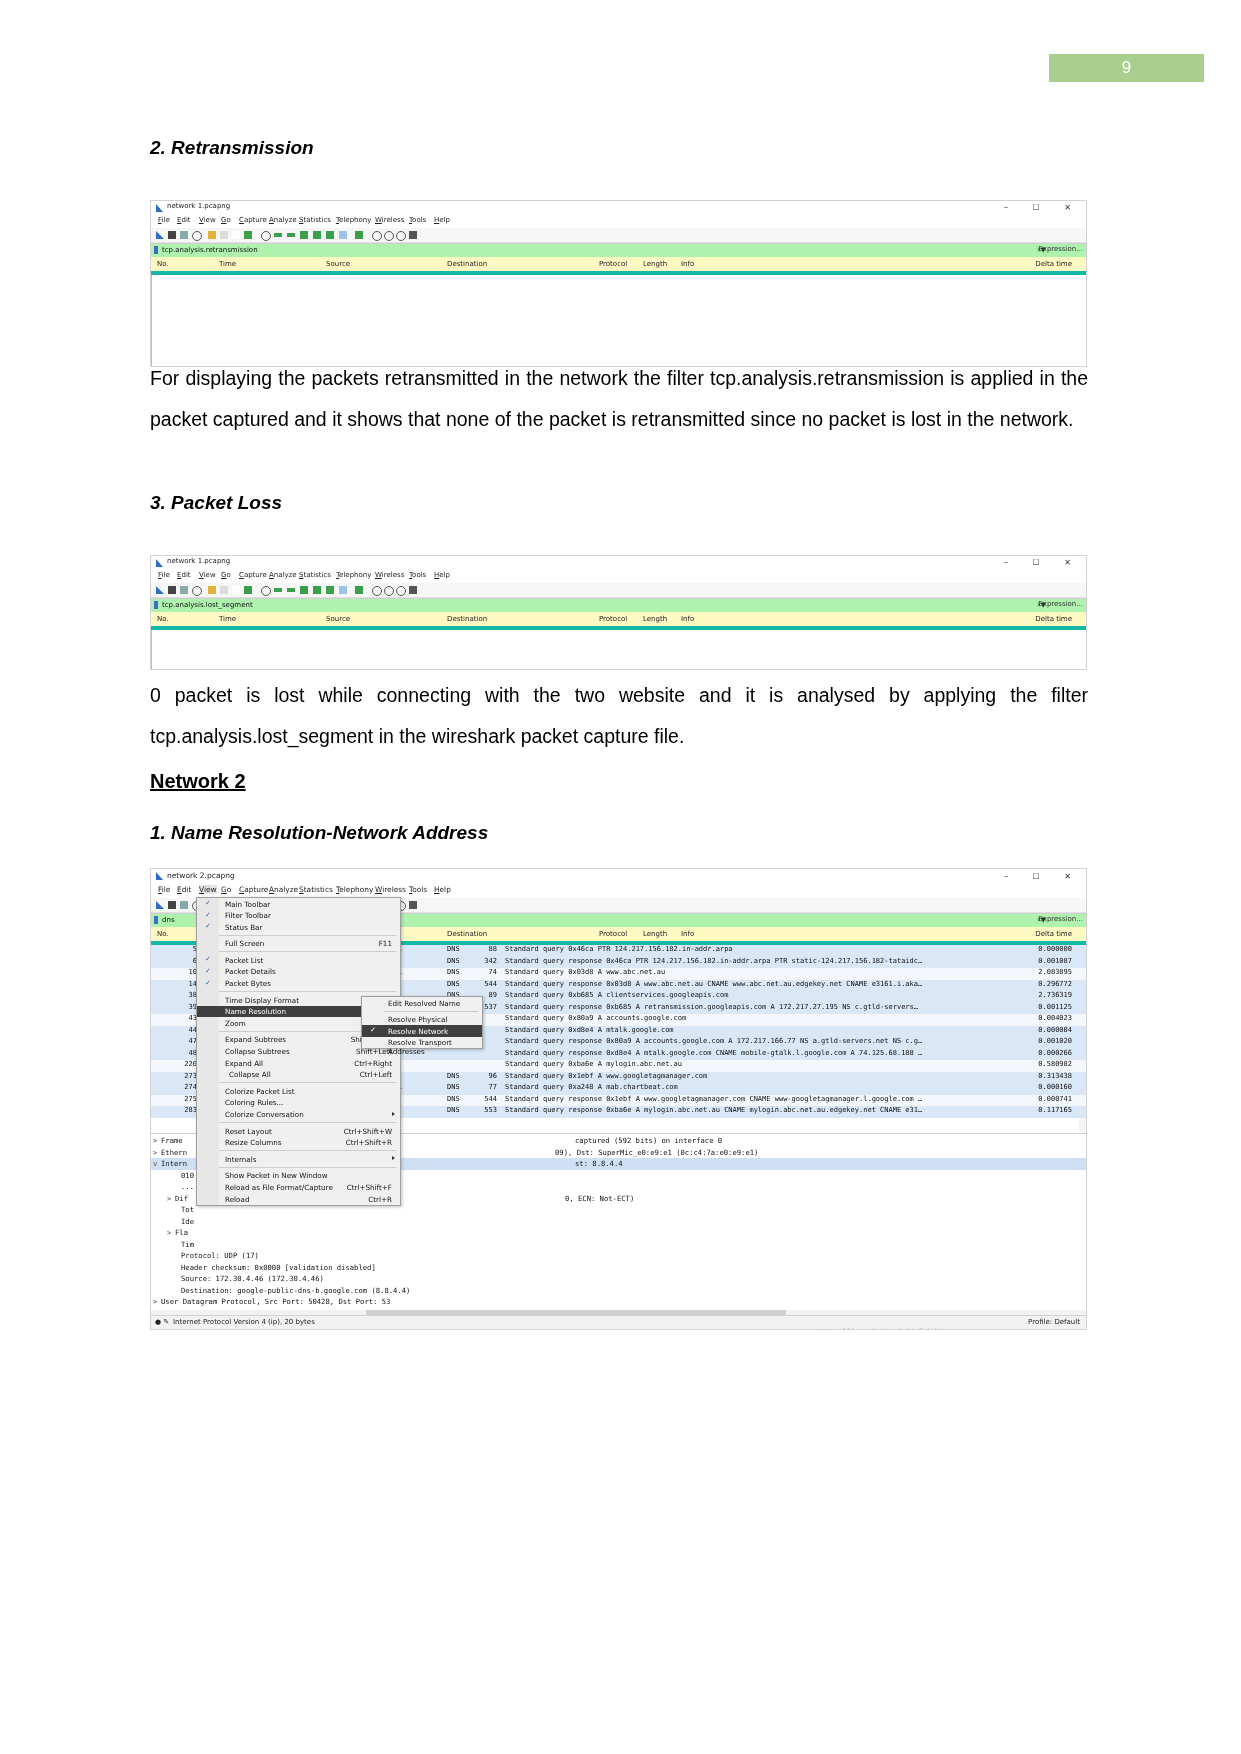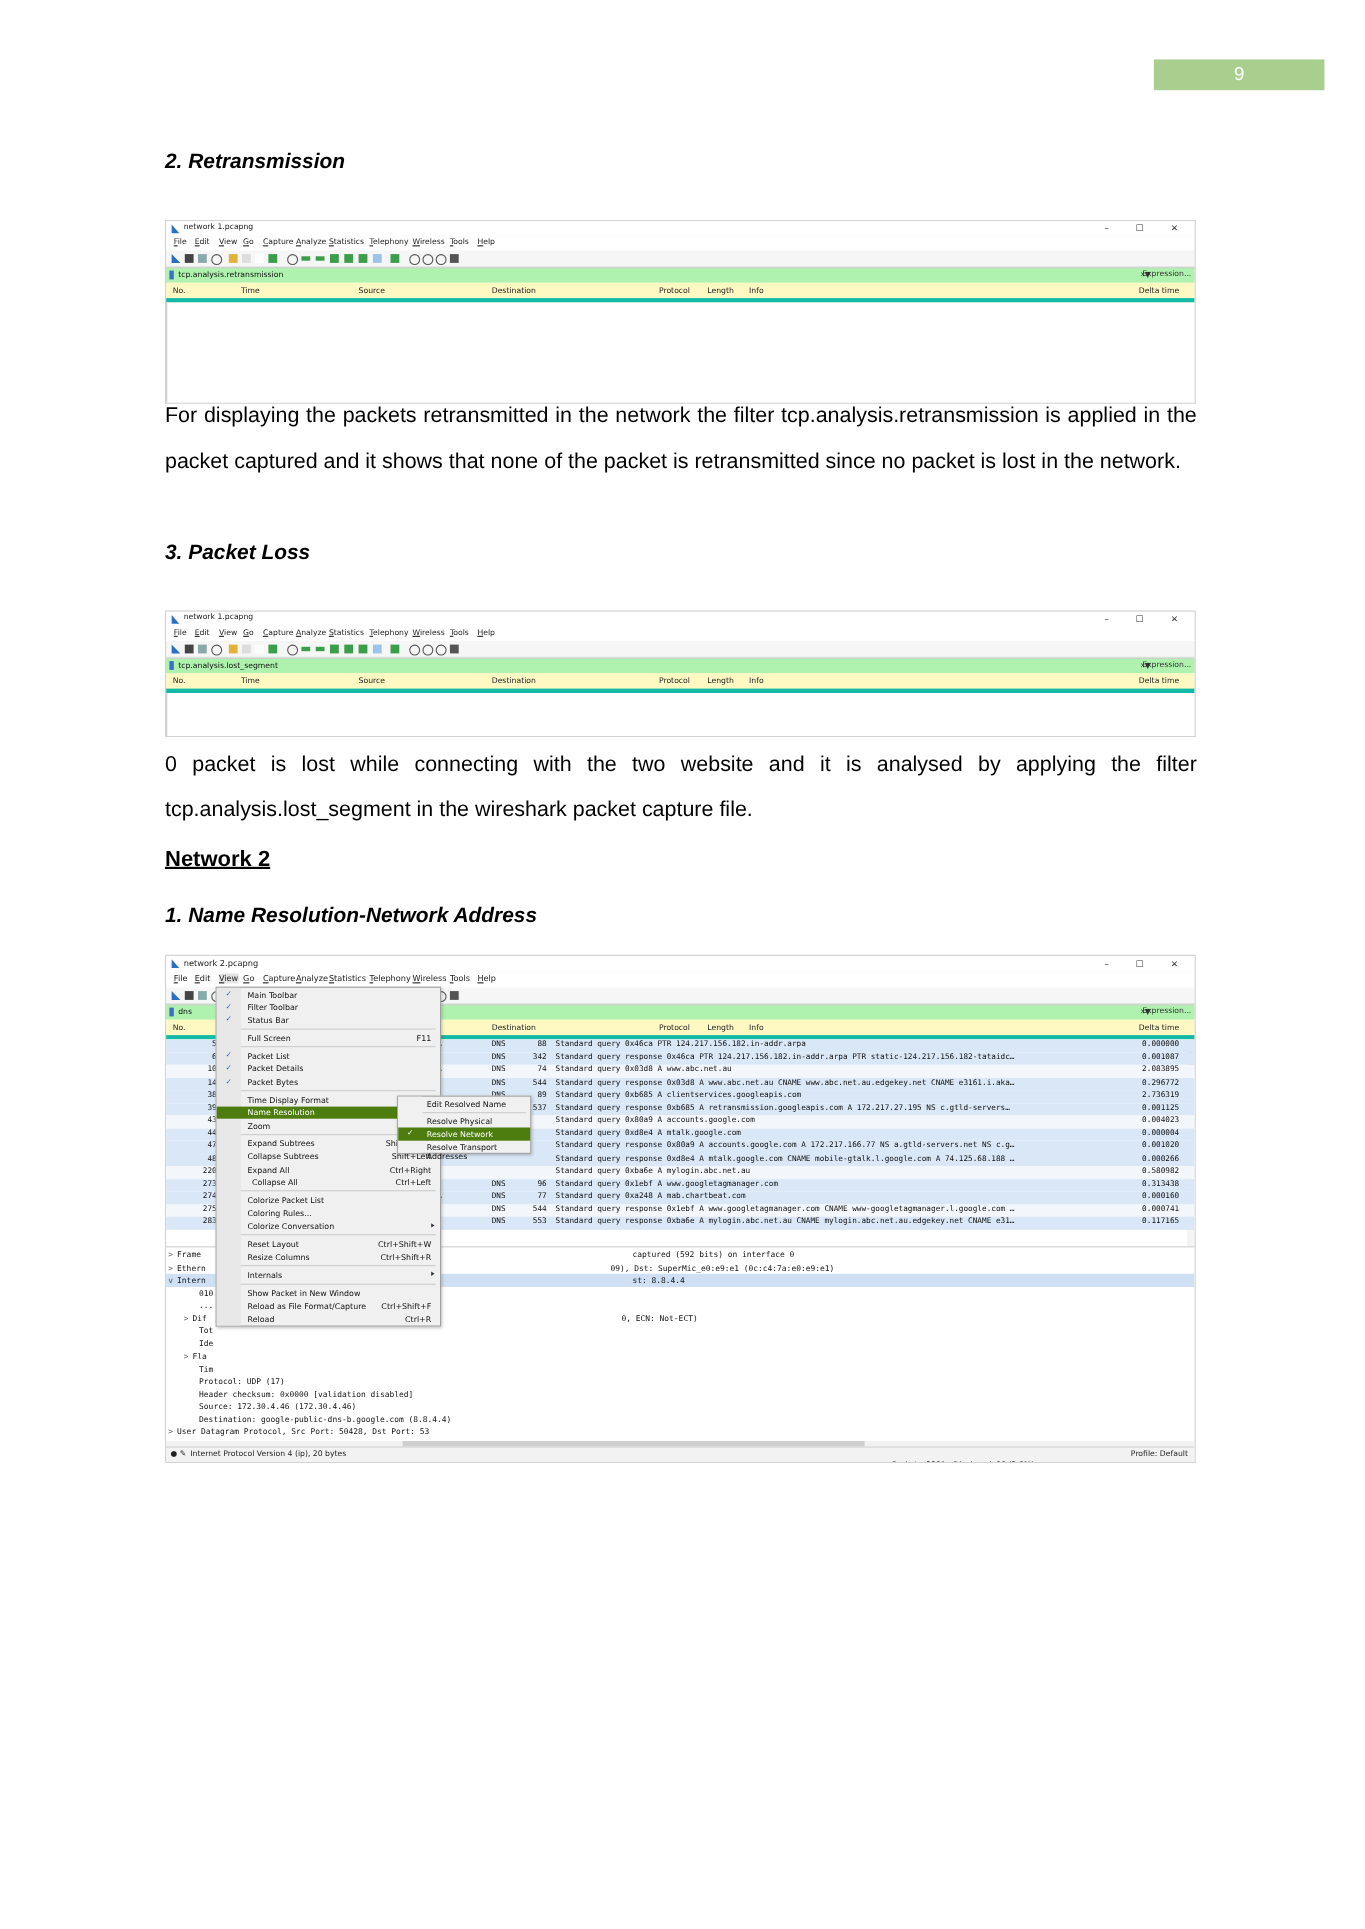--- a/index.html
+++ b/index.html
@@ -62,21 +62,21 @@
           line-height:11.5px;white-space:nowrap;position:relative;}
   .detail .ln{position:relative;height:11.5px;}
   .detail .ln.hl{background:#cfe0f5;}
   .detail .tw{position:absolute;left:0;color:#555;}
   .detail .tx{position:absolute;}
 
   
   .menupop{position:absolute;background:#f0f0f0;border:1px solid #a0a0a0;
            box-shadow:1px 1px 3px rgba(0,0,0,.25);z-index:40;}
   .menupop .row{position:relative;height:11.6px;font-size:7.2px;color:#111;}
-  .menupop .row.sel{background:#4d7c0f;color:#fff;}
+  .menupop .row.sel{background:#404040;color:#fff;}
   .menupop .row .lbl{position:absolute;left:28px;top:1.5px;}
   .menupop .row .acc{position:absolute;right:8px;top:1.5px;}
   .menupop .row .arrow{position:absolute;right:5px;top:3px;width:0;height:0;
         border-left:3px solid #333;border-top:2.5px solid transparent;border-bottom:2.5px solid transparent;}
   .menupop .row.sel .arrow{border-left-color:#fff;}
   .menupop .chk{position:absolute;left:8px;top:1px;font-size:7px;color:#2d6ab5;}
   .menupop .row.sel .chk{color:#fff;}
   .menupop .sep{height:1px;background:#cdcdcd;margin:2px 4px;}
   .menupop .gutter{position:absolute;left:0;top:0;bottom:0;width:22px;background:#e7e7e7;}
   .menupop .gutter2{position:absolute;left:0;top:0;bottom:0;width:22px;background:#f0f0f0;}

